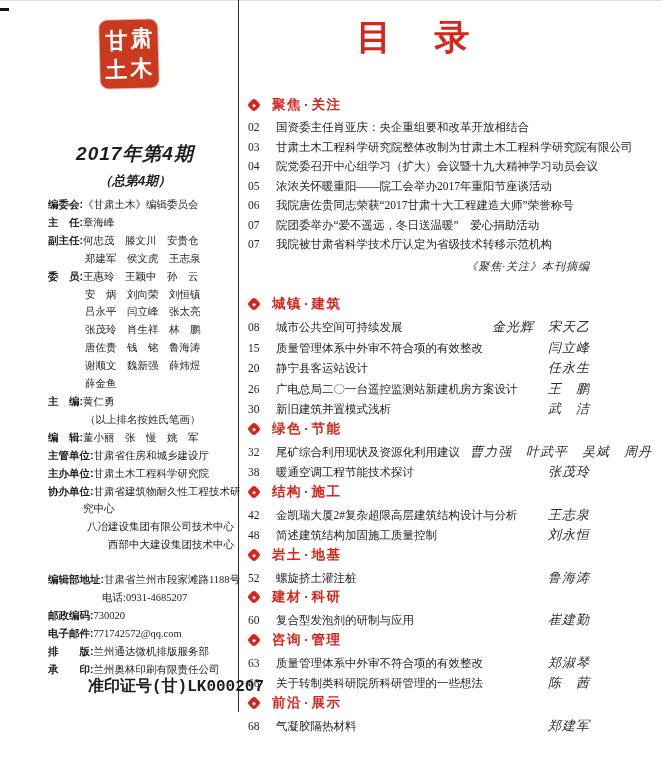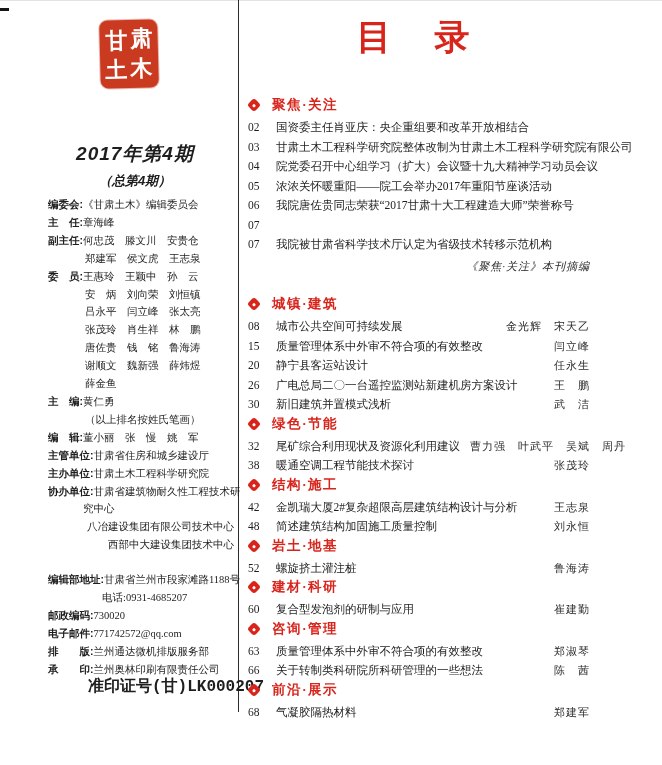--- a/index.html
+++ b/index.html
@@ -41,27 +41,27 @@
   
   .right-col{position:absolute;left:240px;top:0;width:410px;height:765px;}
   .toc-title{margin:14px 60px 36px 0;text-align:center;color:var(--red);
              font-family:"Liberation Sans",sans-serif;font-weight:bold;font-size:35px;
              letter-spacing:4px;line-height:46px;}
   .sections{padding:0 60px 0 8px;}
   .sec-header{display:flex;align-items:center;height:18px;margin:0 0 4px 0;}
   .bullet{flex:none;width:10px;height:10px;background:var(--red);border-radius:3px;
           transform:rotate(45deg);margin:0 13px 0 1px;display:flex;align-items:center;justify-content:center;}
   .bullet i{display:block;width:3px;height:3px;background:#fff;border-radius:50%;}
-  .sec-name{color:var(--red);font-family:Liberation Serif, serif;font-weight:bold;
+  .sec-name{color:var(--red);font-family:Liberation Mono, monospace;font-weight:bold;
             font-size:13.5px;letter-spacing:1.5px;}
   .entry{display:flex;align-items:baseline;line-height:19.5px;font-size:11.5px;}
   .num{flex:none;width:20px;margin-right:8px;font-family:"Liberation Serif",serif;}
   .title{white-space:nowrap;font-family:"Liberation Serif",serif;}
-  .authors{margin-left:auto;padding-left:10px;white-space:nowrap;
-           font-family:"Liberation Serif",serif;font-size:11px;letter-spacing:1px;color:#2a2a2a;text-align:center;}
+  .authors{margin-left:auto;padding-left:10px;white-space:nowrap;font-style:italic;
+           font-family:"Liberation Serif",serif;font-size:13px;letter-spacing:1px;color:#2a2a2a;text-align:center;}
   .sec-footer{text-align:right;font-style:italic;font-family:"Liberation Serif",serif;
               font-size:11px;letter-spacing:1px;line-height:19.5px;margin:2px 0 19px 0;color:#2a2a2a;}
 </style>
 </head>
 <body>
 
 <div class="page">
   <div class="top-edge"></div>
   <div class="corner-dash"></div>
   <div class="divider"></div>
@@ -201,20 +201,21 @@
         <div class="entry">
           <span class="num">05</span>
           <span class="title">浓浓关怀暖重阳——院工会举办2017年重阳节座谈活动</span>
         </div>
         <div class="entry">
           <span class="num">06</span>
           <span class="title">我院唐佐贵同志荣获“2017甘肃十大工程建造大师”荣誉称号</span>
         </div>
         <div class="entry">
           <span class="num">07</span>
+          <span class="title">院团委举办“爱不遥远，冬日送温暖”　爱心捐助活动</span>
         </div>
         <div class="entry">
           <span class="num">07</span>
           <span class="title">我院被甘肃省科学技术厅认定为省级技术转移示范机构</span>
         </div>
         <div class="sec-footer">《聚焦·关注》本刊摘编</div>
         <div class="sec-header">
           <span class="bullet">
             <i></i>
           </span>

